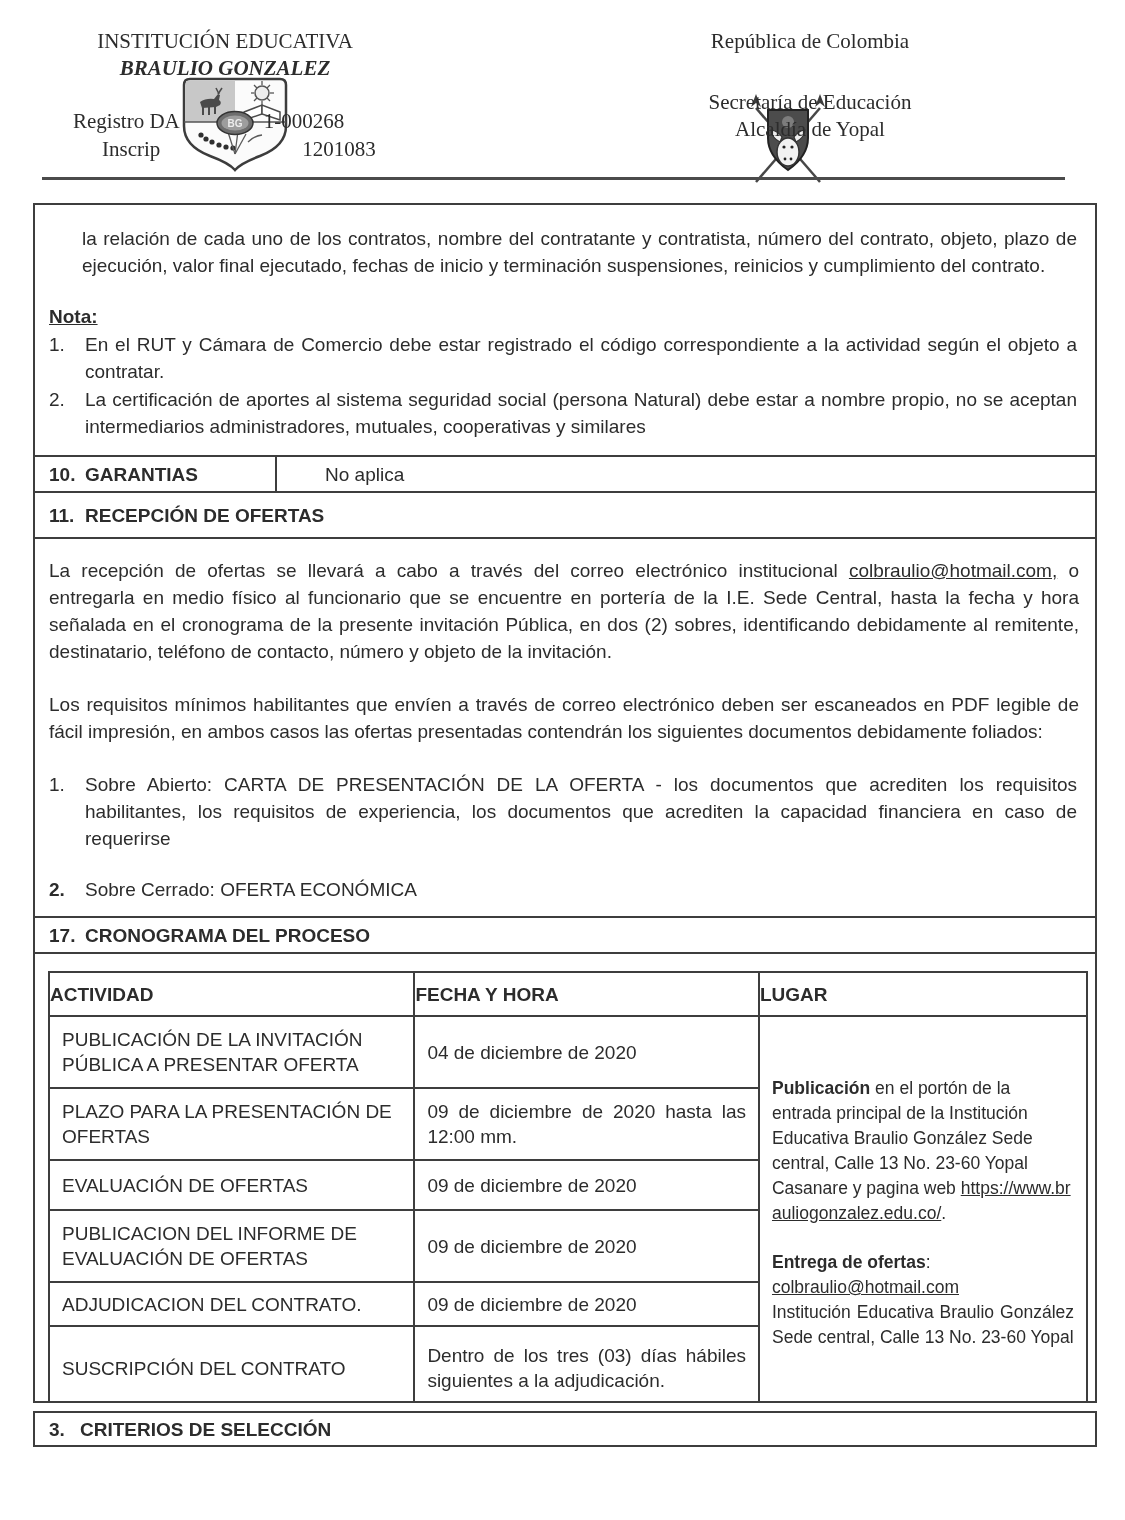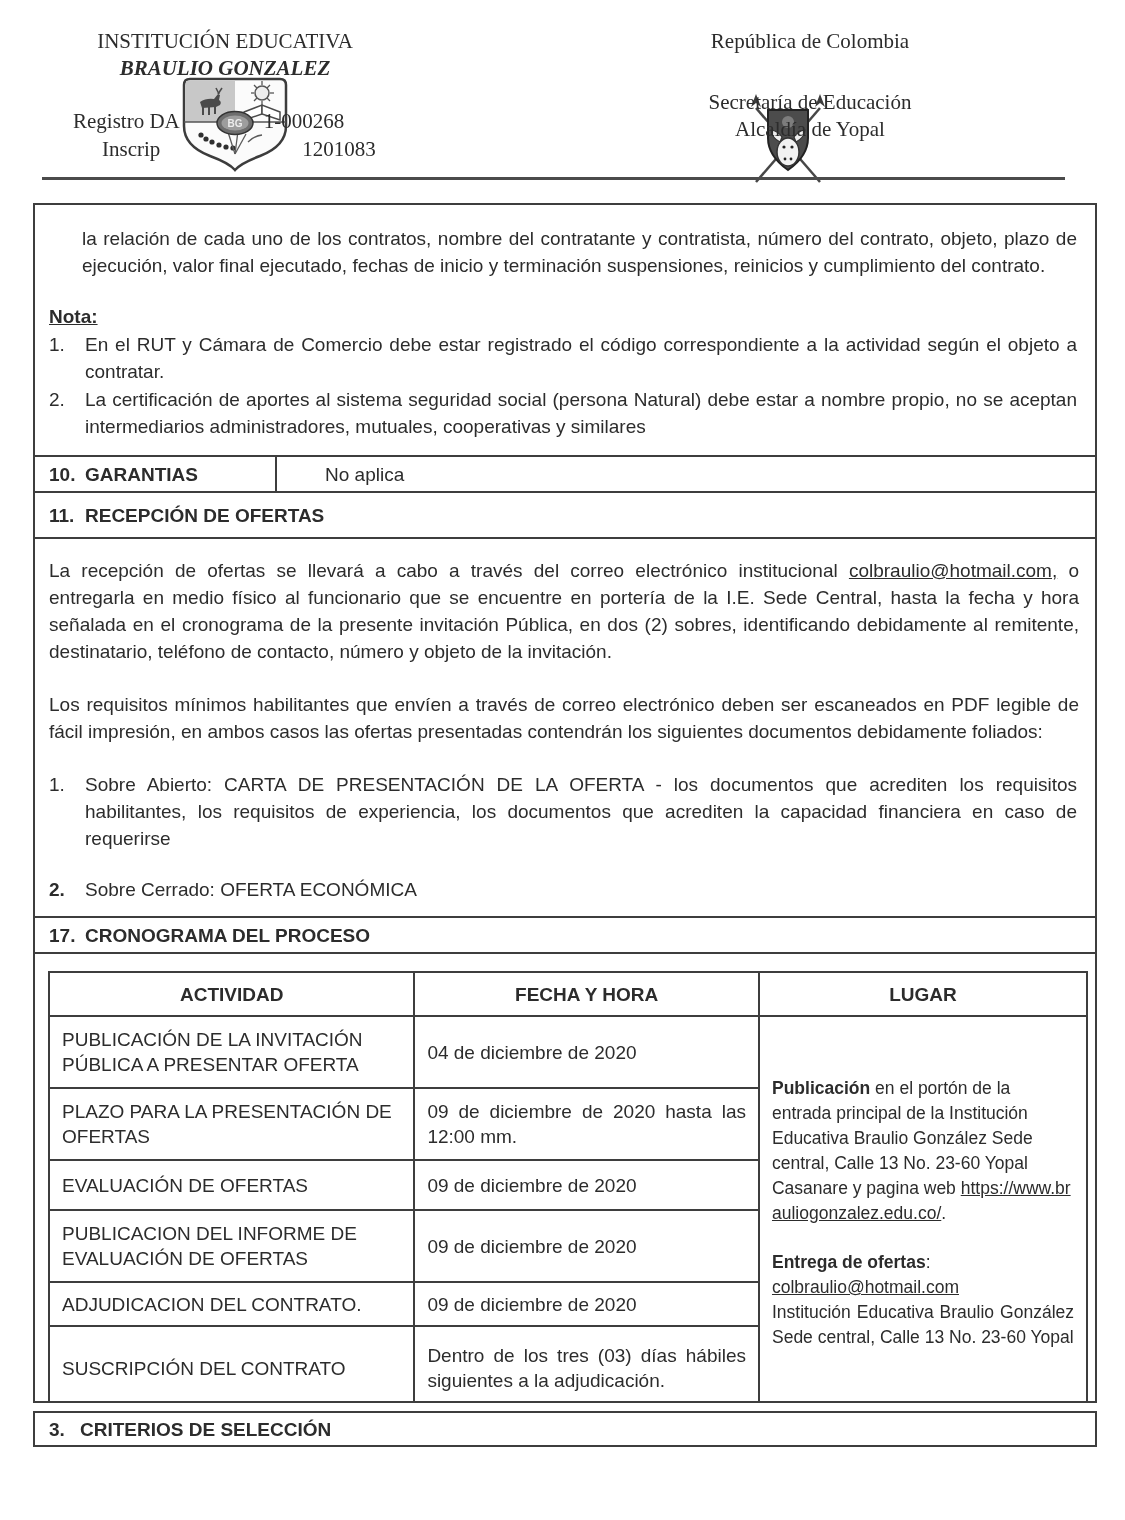--- a/index.html
+++ b/index.html
@@ -48,21 +48,21 @@
 
   .p-body { margin:18px 16px 0 14px; text-align:justify; }
   .mt26 { margin-top:26px; }
   .mt24 { margin-top:24px; }
 
   .row-crono { margin-top:13px; height:38px; border-top:2px solid #3e3e3e; border-bottom:2px solid #3e3e3e; display:flex; align-items:center; padding-left:14px; font-weight:bold; }
   .row-crono .num { width:36px; }
 
   table.crono { margin:17px 7px 0 13px; width:calc(100% - 20px); border-collapse:collapse; table-layout:fixed; }
   table.crono col.c1 { width:35.2%; } table.crono col.c2 { width:33.2%; } table.crono col.c3 { width:31.6%; }
-  table.crono th { border:2px solid #3e3e3e; height:44px; font-weight:bold; text-align:center; }
+  table.crono th { border:2px solid #3e3e3e; height:44px; font-weight:bold; text-align:left; }
   table.crono td { border:2px solid #3e3e3e; padding:6px 12px; line-height:25px; vertical-align:middle; }
   td.h72 { height:72px; } td.h50 { height:50px; } td.h44 { height:44px; } td.h84 { height:84px; }
   td.fecha-just { text-align:justify;margin-top:34px; }
   td.lugar-cell { vertical-align:top; padding:20px 12px 8px 12px; font-size:17.5px; line-height:23.5px; }
   .lugar-p2 { margin-top:24px; }
   .lugar-just { text-align:justify; }
   .doc-link { text-decoration:underline; word-break:break-all; }
   .bold { font-weight:bold; }
 
   .criterios-strip {

